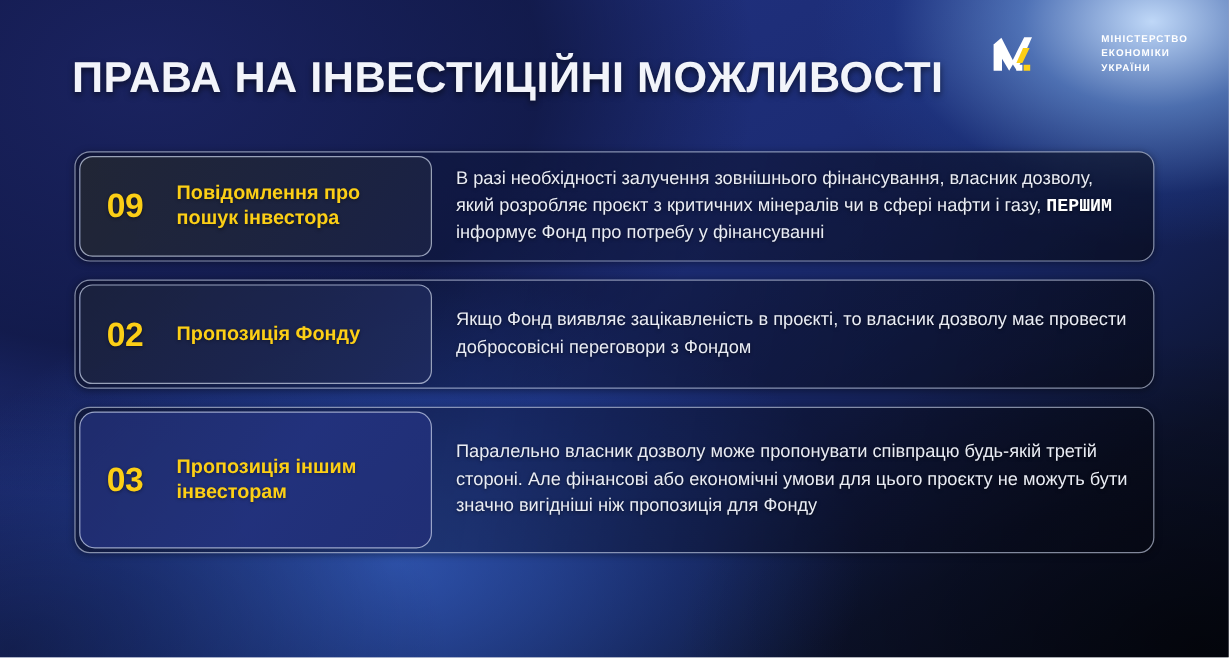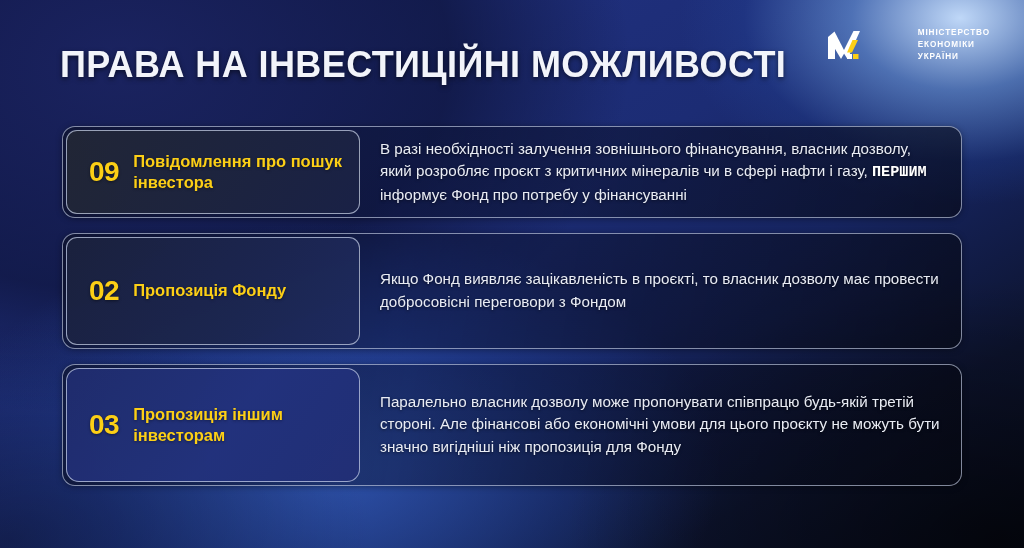--- a/index.html
+++ b/index.html
@@ -143,36 +143,37 @@
     letter-spacing:-0.5px;
     text-shadow:0 1px 3px rgba(0,0,0,0.45);
     flex:0 0 auto;
   }
   .num-label {
     font-size:16.5px;
     font-weight:bold;
     color:#fccf16;
     line-height:1.28;
     text-shadow:0 1px 3px rgba(0,0,0,0.40);
+    margin-left:14px;
   }
 
   .desc {
     flex:1 1 auto;
     display:flex;
     align-items:center;
     padding:14px 18px 14px 20px;
     font-size:15.2px;
     line-height:1.47;
     color:#e9ecf4;
     text-shadow:0 1px 3px rgba(0,0,0,0.55);
   }
   .desc b { font-weight:bold; color:#ffffff;font-family:Liberation Mono, monospace; }
 
   .row-1 { height:92px; }
-  .row-2 { height:116px; }
+  .row-2 { height:91px; }
   .row-3 { height:122px; }
 </style>
 </head>
 <body>
 
 <div id="slide">
 
   <div class="title">ПРАВА НА ІНВЕСТИЦІЙНІ МОЖЛИВОСТІ</div>
 
   <div class="logo">

